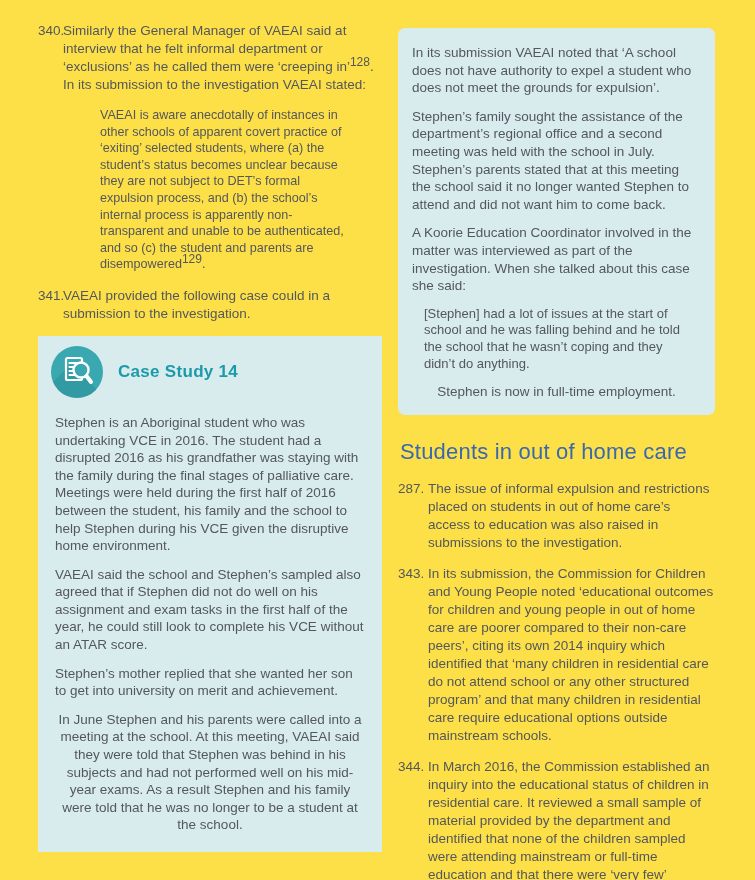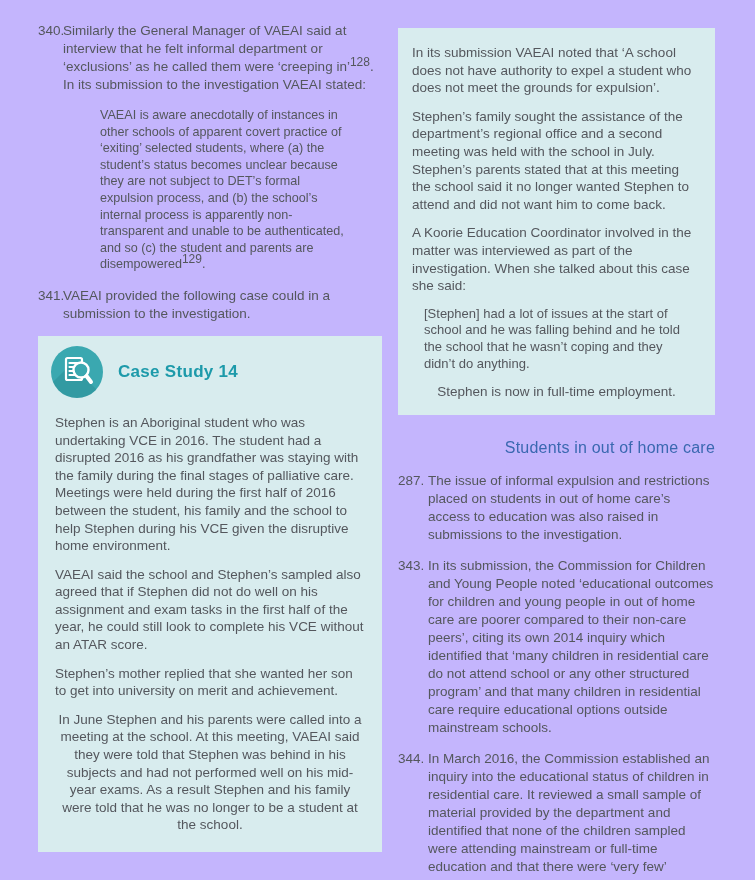--- a/index.html
+++ b/index.html
@@ -1,21 +1,21 @@
 <!DOCTYPE html>
 <html><head>
 <meta charset="utf-8">
 <style>
   * { margin: 0; padding: 0; box-sizing: border-box; }
   html, body { background: #ffffff; }
   .page {
     position: relative;
     width: 755px;
     height: 880px;
-    background: #c4b5fd;
+    background: #fde047;
     font-family: "Liberation Sans", "DejaVu Sans", sans-serif;
     color: #54575d;
     overflow: hidden;
   }
   .col-left {
     position: absolute;
     left: 38px; top: 0;
     width: 344px;
   }
   .col-right {
@@ -45,21 +45,21 @@
   sup {
     font-size: 12px;
     line-height: 0;
     vertical-align: super;
   }
   .case-box {
     background: #d8ecee;
     padding: 14px 17px 18px 17px;
   }
   .case-box-left { margin-top: 4px; min-height: 515px; }
-  .case-box-right { margin-top: 28px; min-height: 362px; padding: 16px 14px 14px 14px; }
+  .case-box-right { margin-top: 28px; min-height: 362px; padding: 16px 14px 14px 14px; border-radius: 7px; }
   .case-header {
     display: flex;
     align-items: center;
     margin: -4px 0 16px -4px;
   }
   .case-icon {
     position: relative;
     width: 52px; height: 52px;
     border-radius: 50%;
     background: #3aa8b0;
@@ -89,25 +89,24 @@
     margin-bottom: 11px;
   }
   .case-para:last-child { margin-bottom: 0; text-align: center; }
   .case-quote {
     font-size: 13px;
     line-height: 16.6px;
     margin: 0 6px 11px 12px;
   }
   .section-heading {
     margin: 24px 0 15px 2px;
-    font-size: 16px;
+    font-size: 22px;
     font-weight: normal;
     color: #3a68b0;
     letter-spacing: 0.2px;
-    text-align: right;
   }
 </style>
 </head>
 <body>
 
 <div class="page">
 
   <div class="col-left">
 
     <div class="num-para first-para">

